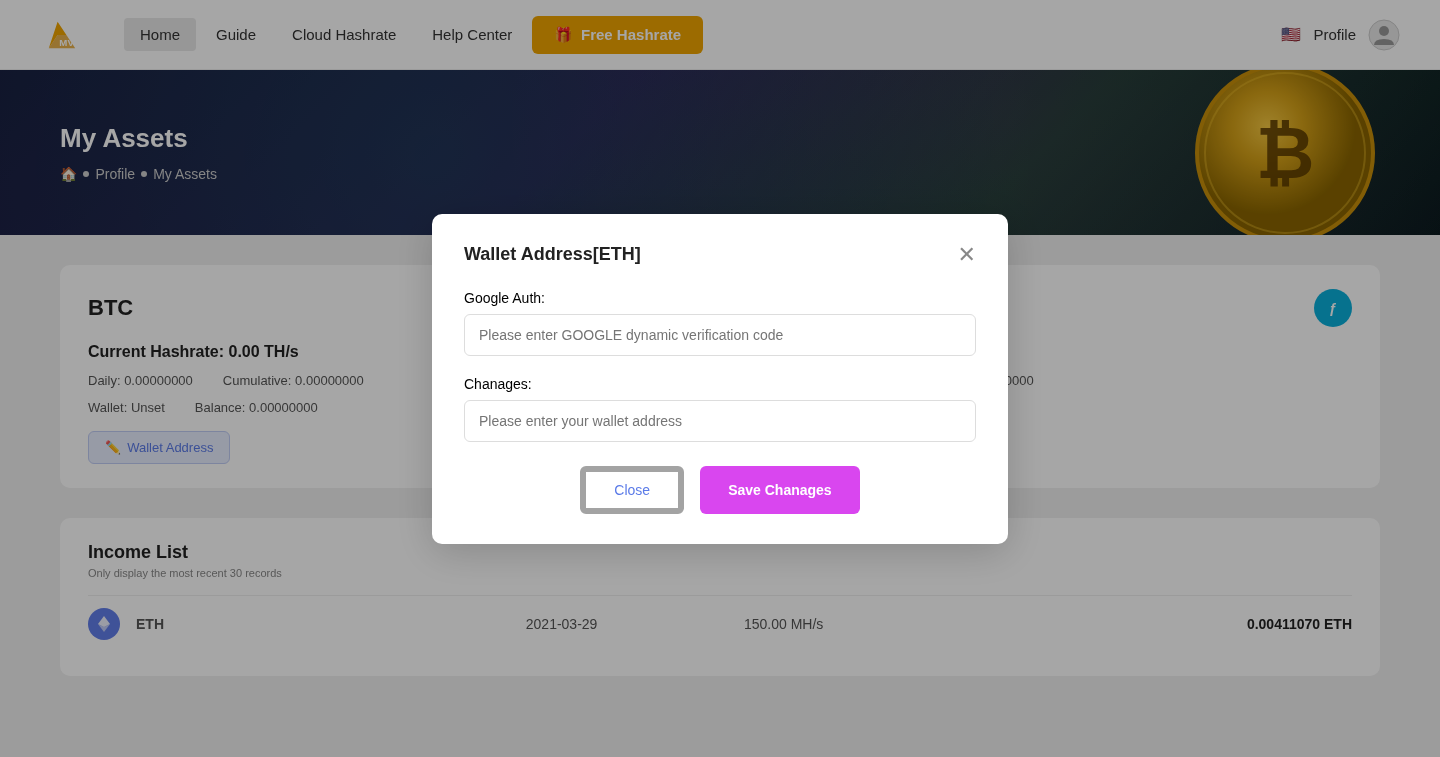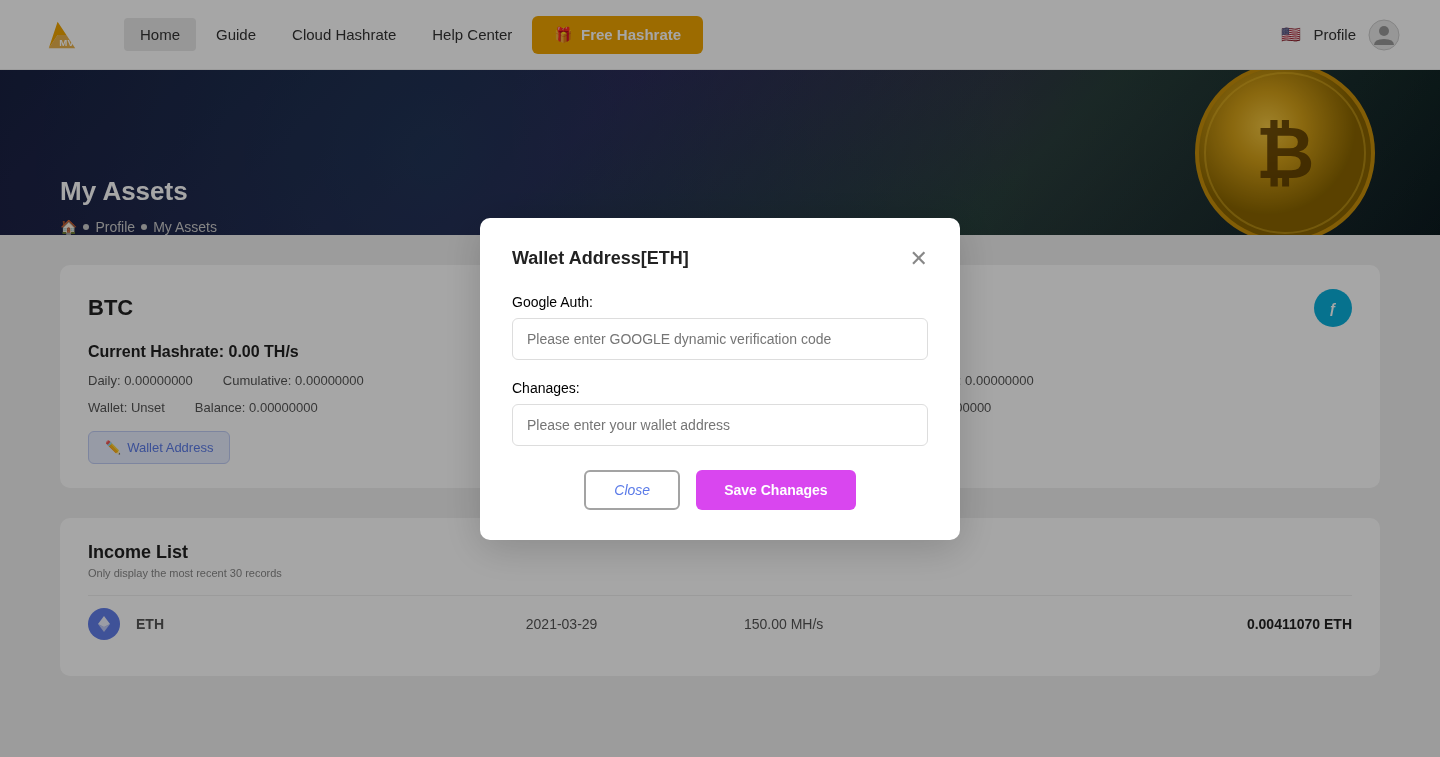--- a/index.html
+++ b/index.html
@@ -73,21 +73,21 @@
       cursor: pointer;
     }
 
     
     .hero-banner {
       height: 165px;
       background: linear-gradient(135deg, #1a1a3e 0%, #2a1a4e 40%, #1a3a2e 70%, #0a1a1e 100%);
       position: relative;
       overflow: hidden;
       display: flex;
-      align-items: flex-end;
+      align-items: center;
       padding: 0 60px;
     }
     .hero-banner::before {
       content: '';
       position: absolute;
       inset: 0;
       background: radial-gradient(circle at 30% 50%, rgba(0,200,150,0.15) 0%, transparent 60%),
                   radial-gradient(circle at 70% 30%, rgba(200,100,200,0.1) 0%, transparent 50%);
     }
     .hero-text { position: relative; z-index: 2; color: #fff; }
@@ -185,21 +185,21 @@
       inset: 0;
       background: rgba(0,0,0,0.35);
       z-index: 100;
       display: flex;
       align-items: center;
       justify-content: center;
     }
     .modal {
       background: #fff;
       border-radius: 10px;
-      width: 480px;
+      width: 576px;
       padding: 30px 32px;
       position: relative;
       box-shadow: 0 8px 40px rgba(0,0,0,0.18);
     }
     .modal-header {
       display: flex;
       justify-content: space-between;
       align-items: center;
       margin-bottom: 24px;
     }
@@ -224,27 +224,26 @@
       outline: none;
     }
     .modal-actions {
       display: flex;
       justify-content: center;
       gap: 16px;
       margin-top: 24px;
     }
     .btn-close-modal {
       background: #fff;
-      border: 2px solid #a3a3a3;
+      border: 6px solid #a3a3a3;
       color: #5b7be8;
       border-radius: 6px;
       padding: 10px 28px;
       font-size: 14px;
       cursor: pointer;
-      font-style: italic;
     }
     .btn-save-changes {
       background: #d946ef;
       color: #fff;
       border: none;
       border-radius: 6px;
       padding: 10px 28px;
       font-size: 14px;
       cursor: pointer;
       font-weight: bold;

